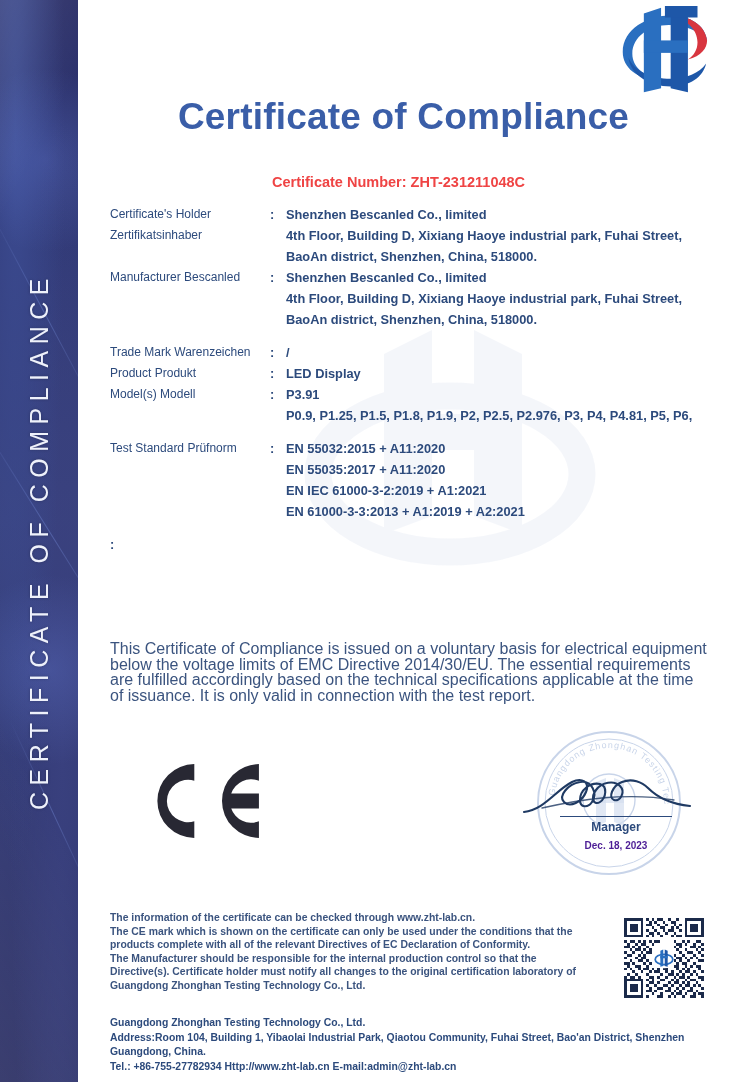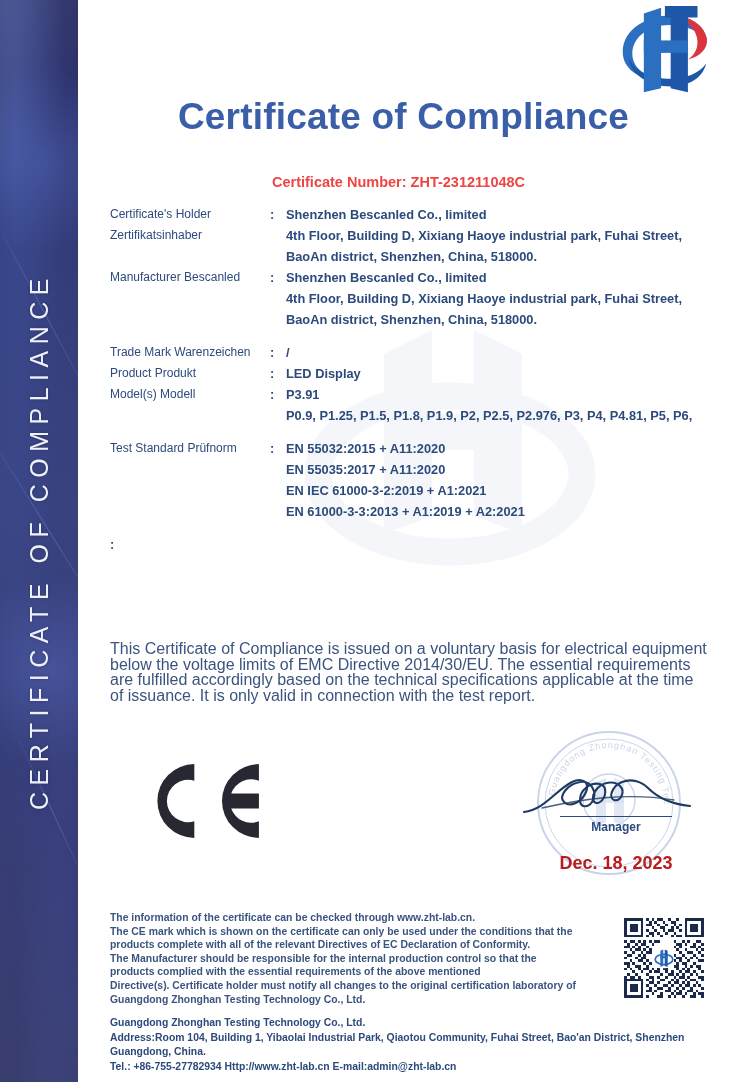--- a/index.html
+++ b/index.html
@@ -76,22 +76,22 @@
   .sig{position:absolute;left:0px;top:36px;width:190px;height:60px;}
   .sig-line{
     position:absolute;left:40px;top:88px;width:112px;height:0;
     border-top:1.6px solid #2c4a7c;
   }
   .sig-role{
     position:absolute;left:0;top:92px;width:192px;text-align:center;
     font-size:12px;font-weight:bold;color:#2c4a7c;
   }
   .sig-date{
-    position:absolute;left:0;top:125px;width:192px;text-align:center;
-    font-size:18px;font-weight:bold;color:#b91c1c;
+    position:absolute;left:0;top:112px;width:192px;text-align:center;
+    font-size:10px;font-weight:bold;color:#4c1d95;
   }
   
   .footer-note{
     position:absolute;left:110px;top:911px;width:495px;
     font-size:10.4px;line-height:13.6px;font-weight:bold;color:#3b547f;
   }
   .footer-company{
     position:absolute;left:110px;top:1016px;width:610px;
     font-size:10.4px;line-height:14.6px;font-weight:bold;color:#2c4a7c;
   }
@@ -247,21 +247,20 @@
   <div class="sig-line"></div>
   <div class="sig-role">Manager</div>
   <div class="sig-date">Dec. 18, 2023</div>
 </div>
 
 <div class="footer-note">
   <div>The information of the certificate can be checked through www.zht-lab.cn.</div>
   <div>The CE mark which is shown on the certificate can only be used under the conditions that the</div>
   <div>products complete with all of the relevant Directives of EC Declaration of Conformity.</div>
   <div>The Manufacturer should be responsible for the internal production control so that the</div>
-  <div>products complied with the essential requirements of the above mentioned</div>
   <div>Directive(s). Certificate holder must notify all changes to the original certification laboratory of</div>
   <div>Guangdong Zhonghan Testing Technology Co., Ltd.</div>
 </div>
 
 <div class="footer-company">
   <div>Guangdong Zhonghan Testing Technology Co., Ltd.</div>
   <div>Address:Room 104, Building 1, Yibaolai Industrial Park, Qiaotou Community, Fuhai Street, Bao'an District, Shenzhen</div>
   <div>Guangdong, China.</div>
   <div>Tel.: +86-755-27782934    Http://www.zht-lab.cn      E-mail:admin@zht-lab.cn</div>
 </div>

